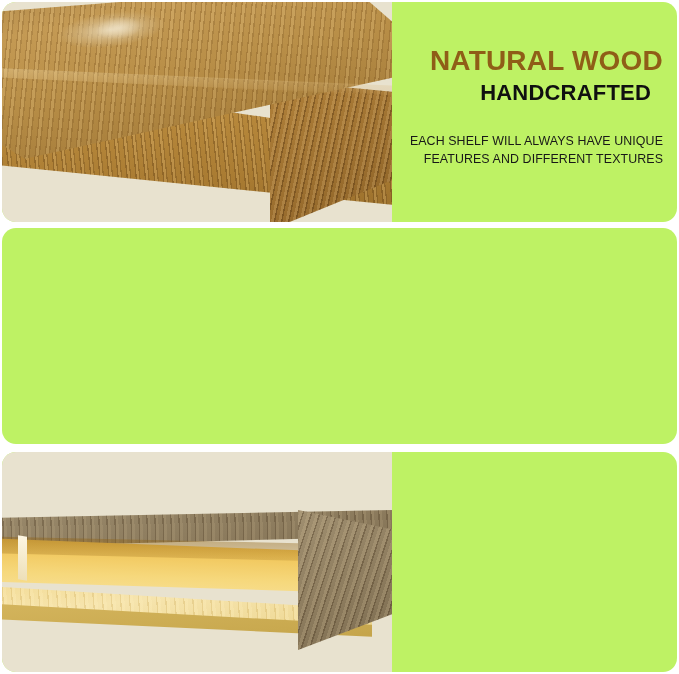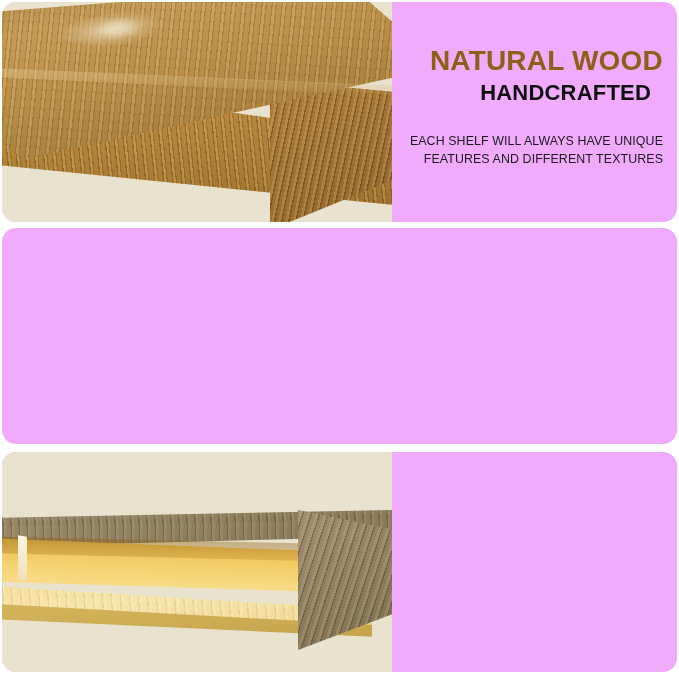--- a/index.html
+++ b/index.html
@@ -11,21 +11,21 @@
   }
   .board{
     position:relative;
     width:679px;height:674px;
     background:#ffffff;
   }
 
   
   .panel{
     position:absolute;
-    background:#f0abfc;
+    background:#bef264;
     border-radius:14px;
     overflow:hidden;
   }
 
   
   #panel-natural-wood{ left:2px;  top:2px;   width:675px; height:220px; }
   #panel-multi-point { left:2px;  top:228px; width:675px; height:216px; }
   #panel-hidden      { left:2px;  top:452px; width:675px; height:220px; }
 
   

